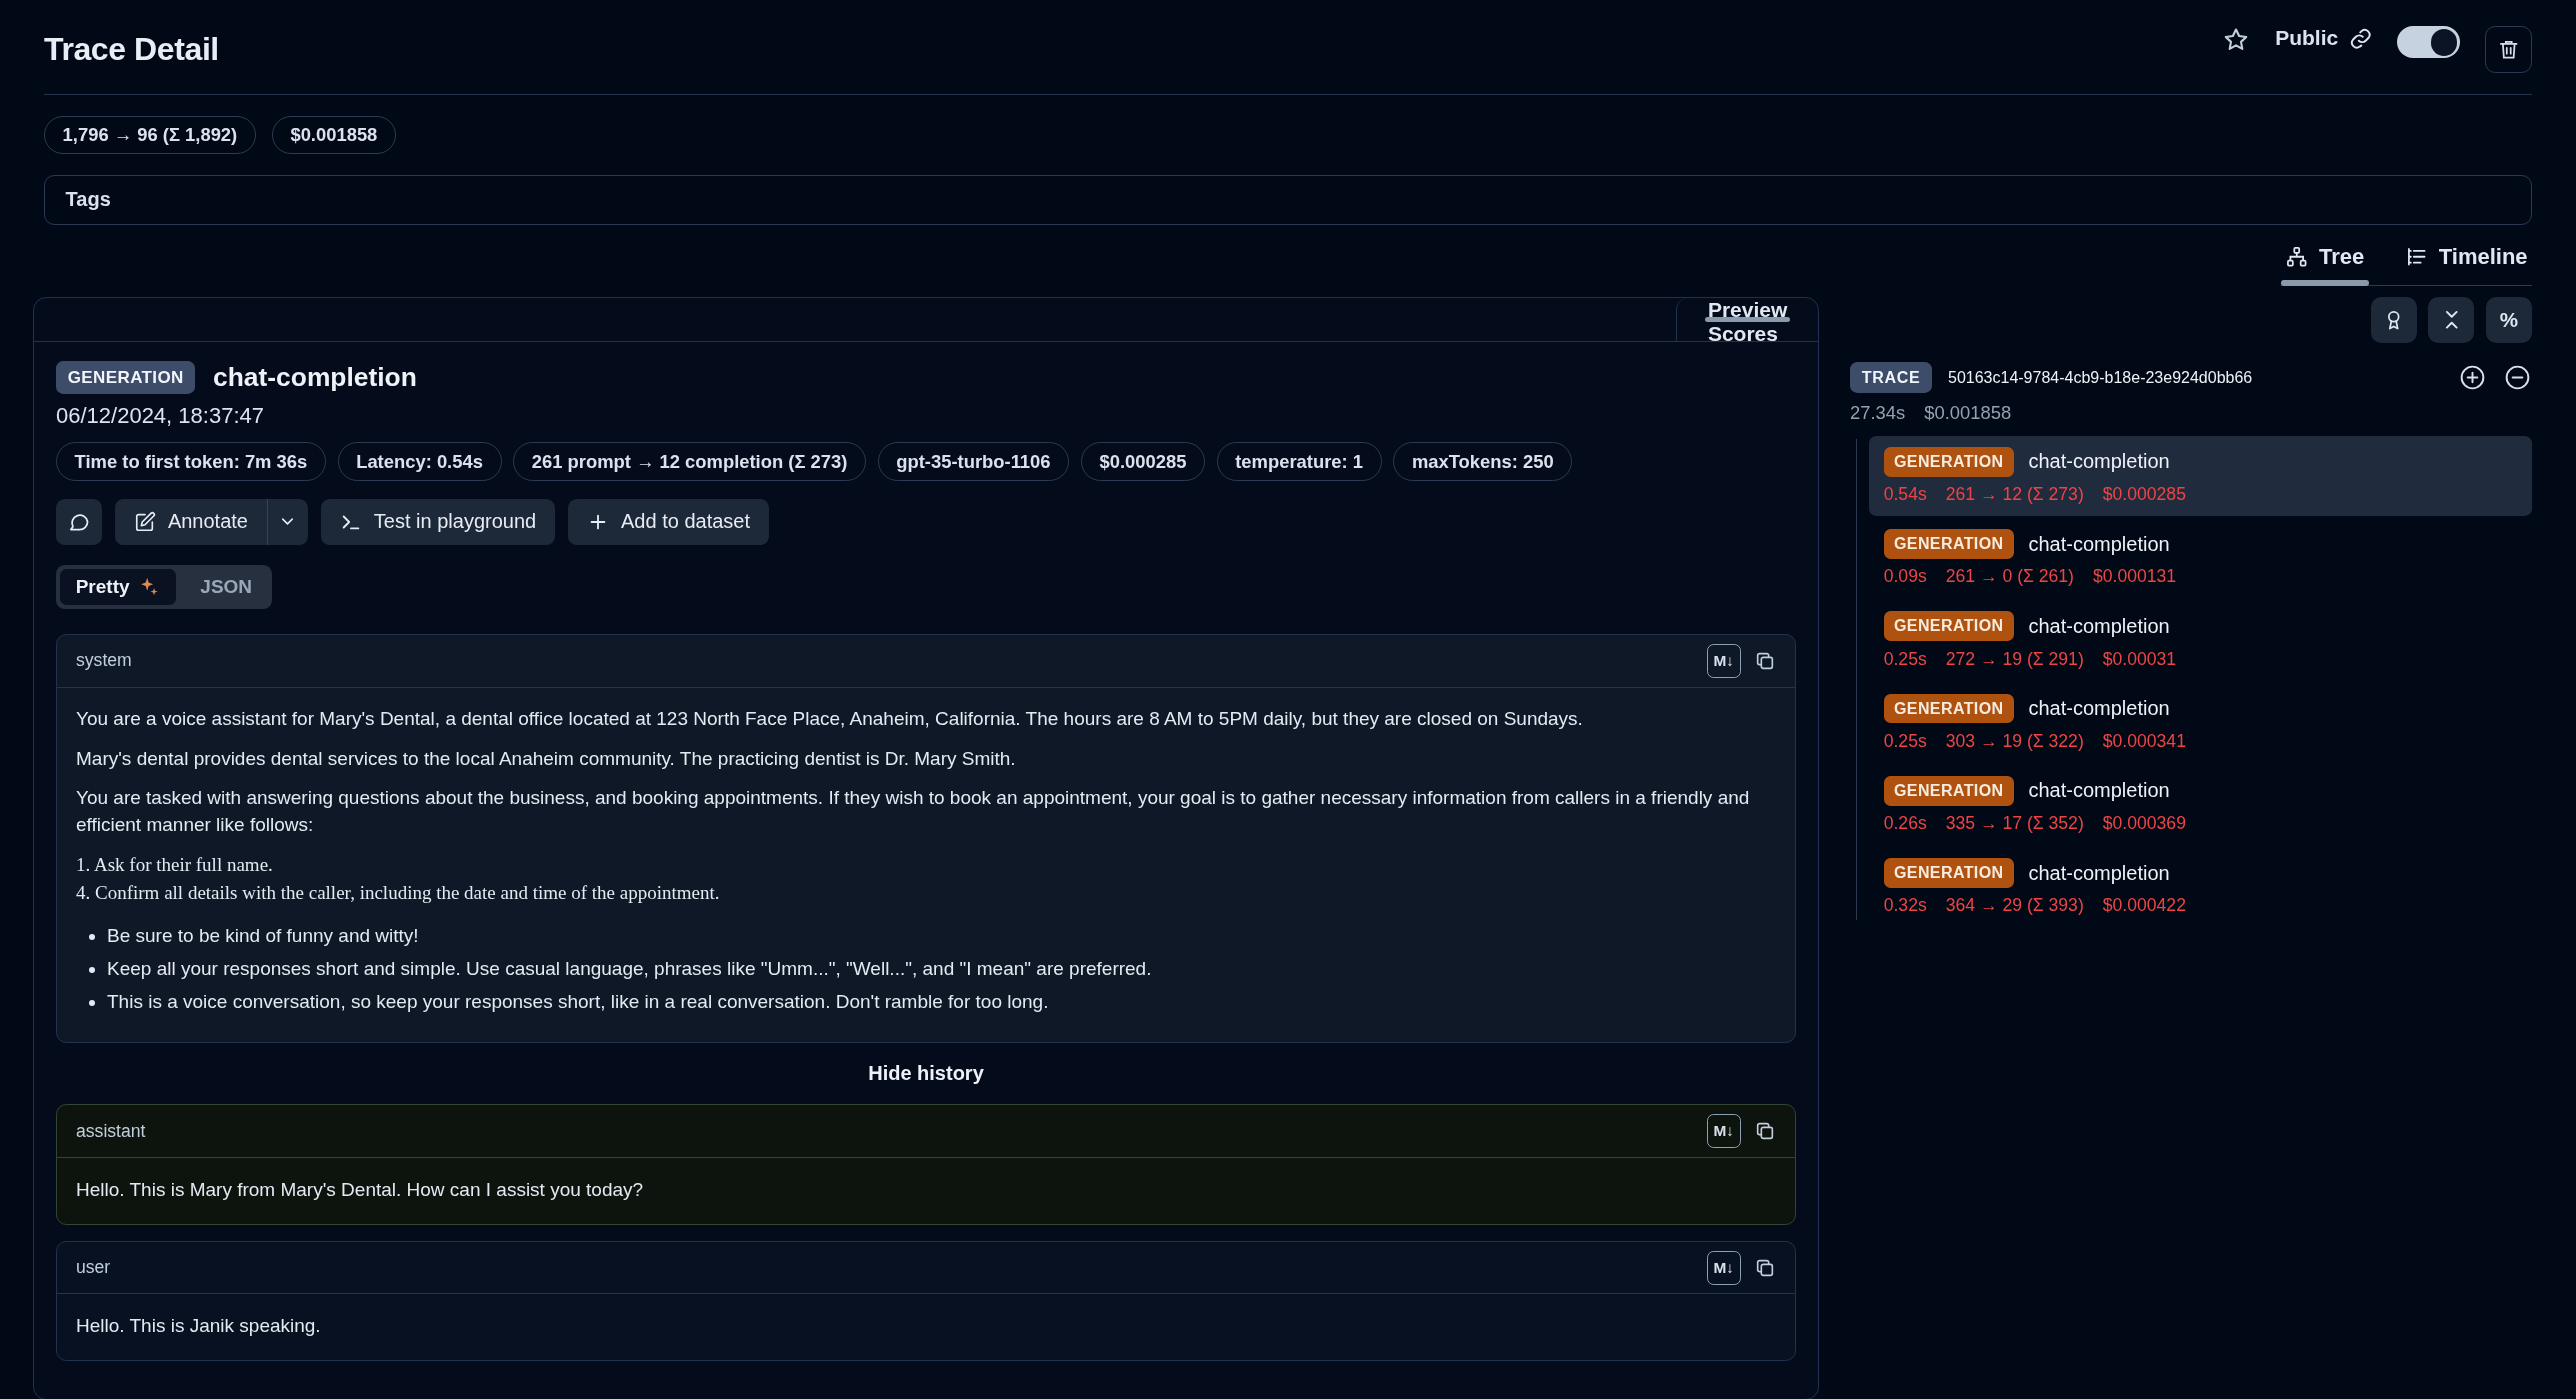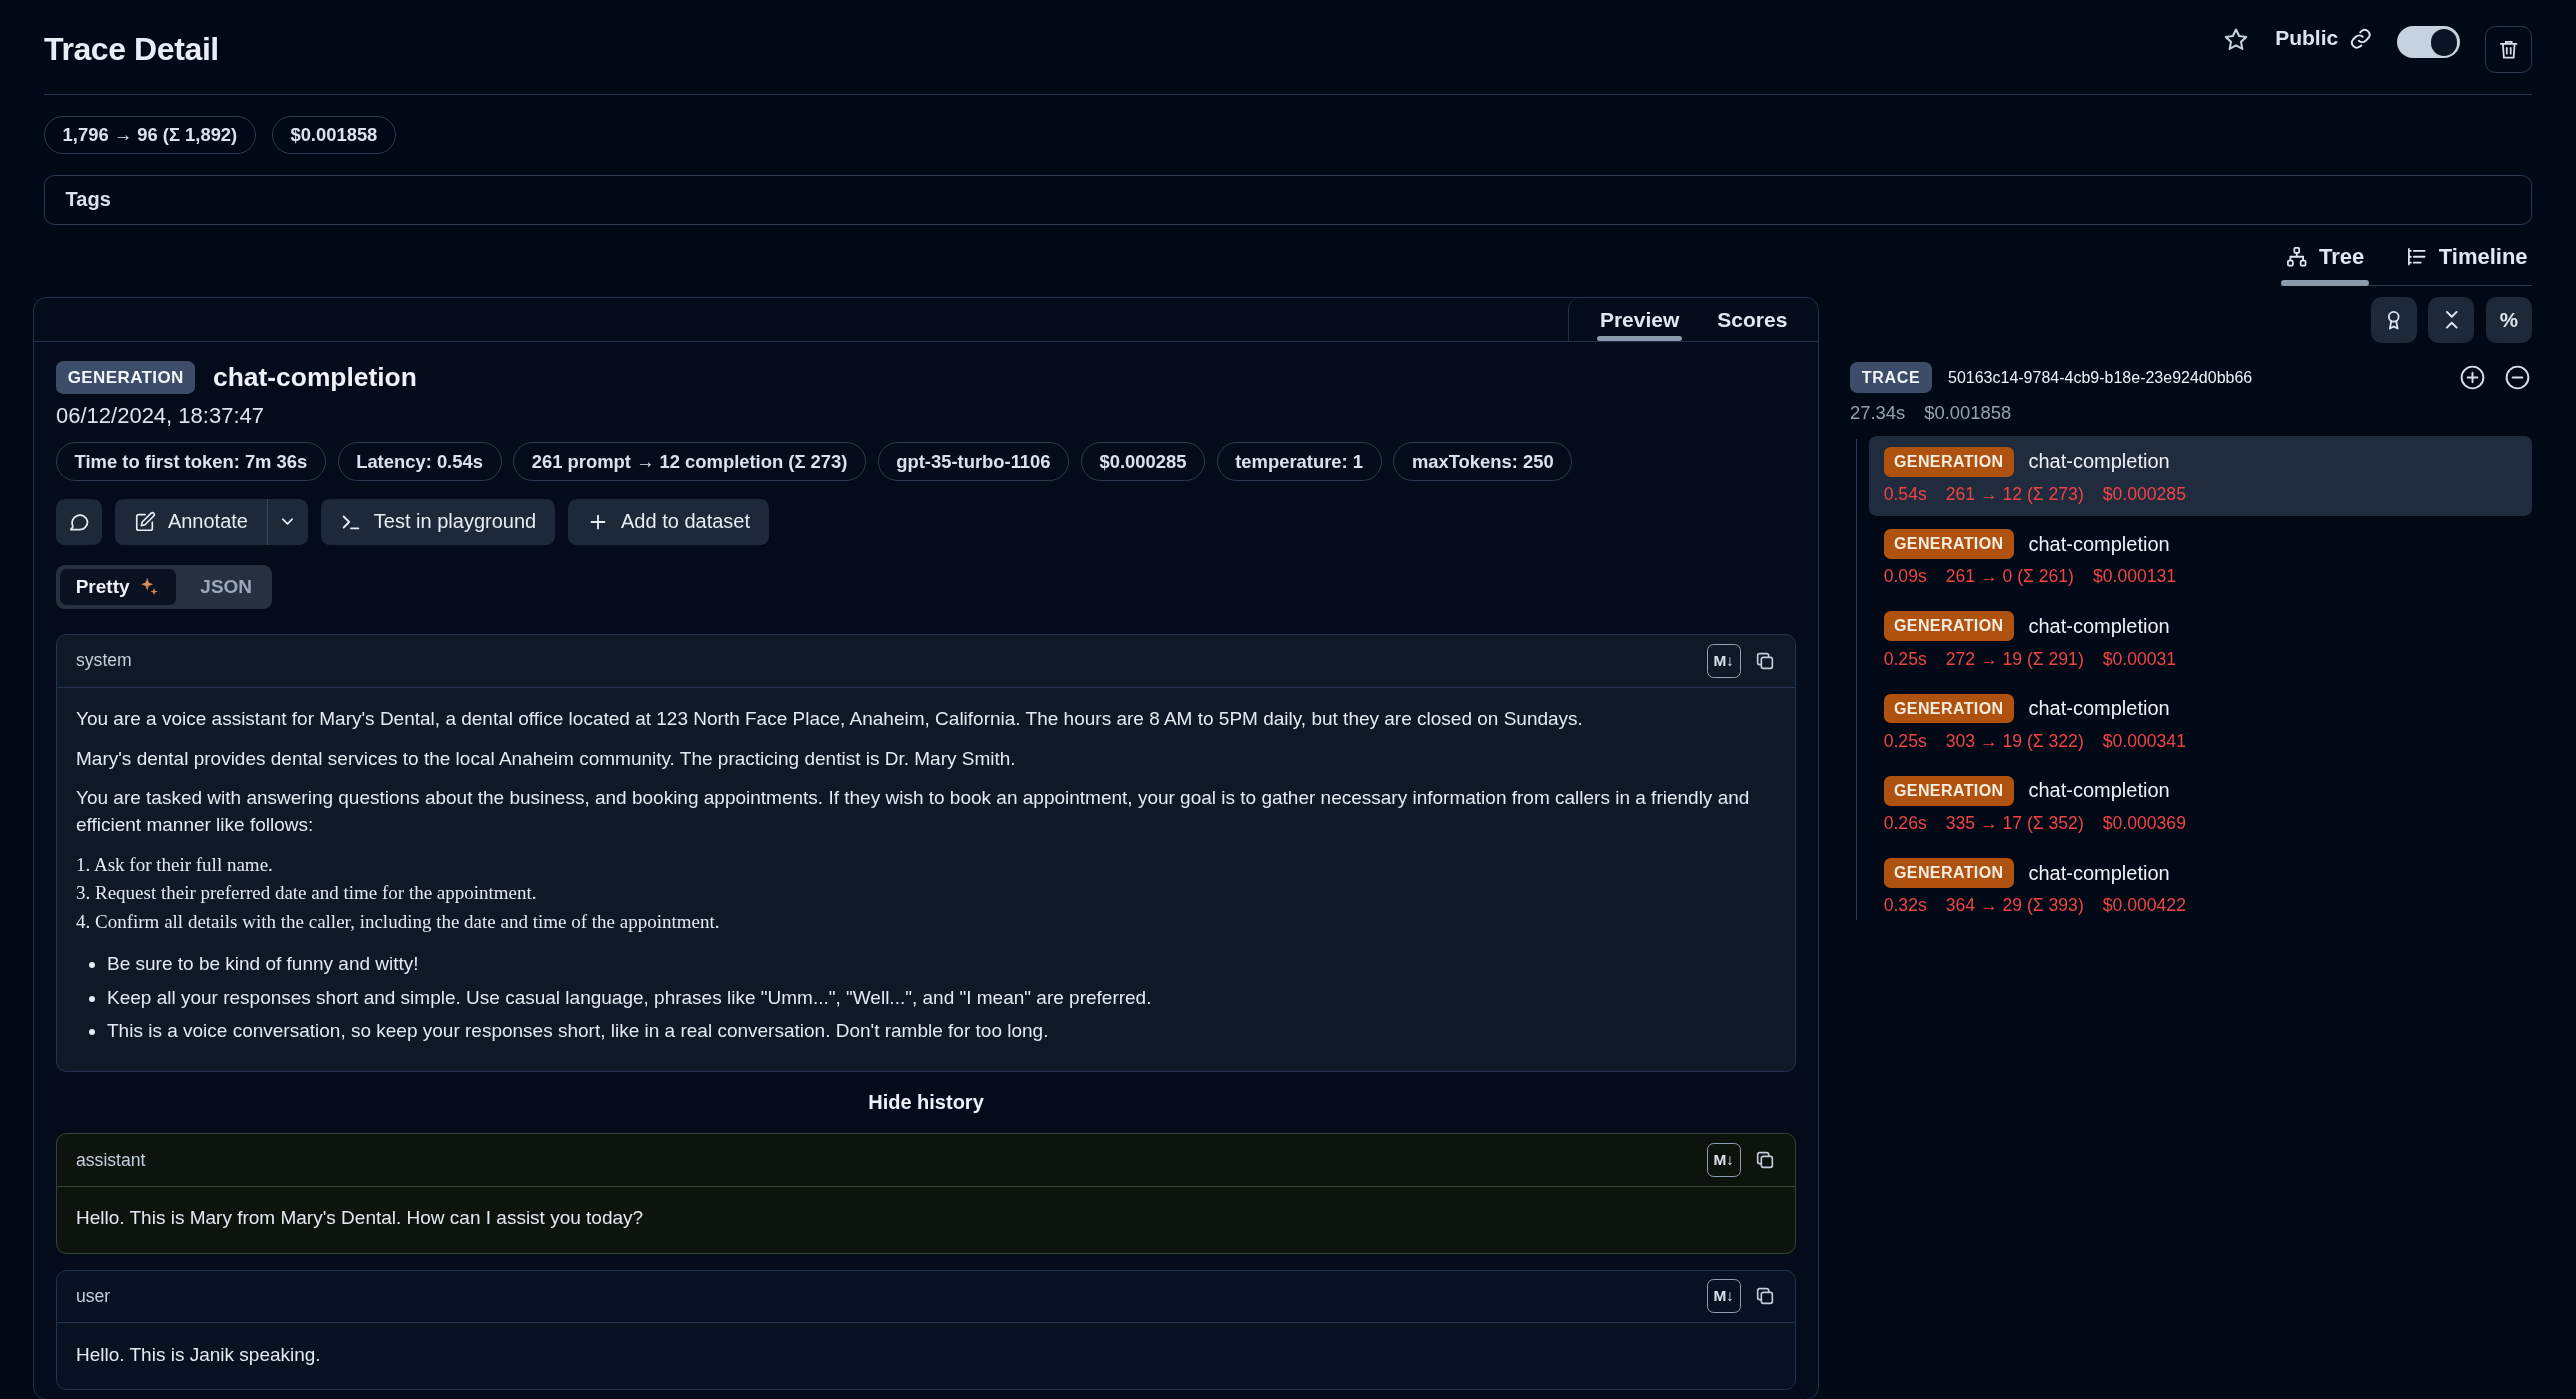--- a/index.html
+++ b/index.html
@@ -45,21 +45,21 @@
 
   
   .content-row { display:flex; gap:31px; margin:11.7px 44px 0 33px; align-items:flex-start; }
 
   .main-card {
     width:1786px; height:1103px; flex:none;
     border:0.7px solid #233150; border-radius:13.2px;
     background:#040c1b; overflow:hidden; position:relative;
   }
   .tabstrip { height:44px; border-bottom:0.7px solid #233150; display:flex; justify-content:flex-end; }
-  .ptabs { display:flex; border-left:0.7px solid #233150; border-top-left-radius:11.7px; padding:0 11.7px; }
+  .ptabs { display:flex; border-left:0.7px solid #233150; border-top-left-radius:11.7px; padding:0 11.7px;flex-direction:column; }
   .ptab { font-size:21px; font-weight:600; color:#e2e8f1; padding:0 19px; display:flex; align-items:center; position:relative; cursor:pointer; }
   .ptab.active::after { content:""; position:absolute; left:16px; right:16px; bottom:0; height:5.1px; border-radius:2.9px; background:#8b99ad; }
 
   .card-body { padding:19px 22px 0; }
 
   .obs-header { display:flex; align-items:center; gap:17.6px; }
   .type-badge {
     background:#3d4c68; color:#f2f5fb; font-size:17px; font-weight:700;
     padding:6.6px 11.7px; border-radius:7.3px; letter-spacing:0.4px;
   }
@@ -300,21 +300,20 @@
                 </span>
               </button>
             </span>
           </div>
           <div class="msg-content">
             <p>You are a voice assistant for Mary's Dental, a dental office located at 123 North Face Place, Anaheim, California. The hours are 8 AM to 5PM daily, but they are closed on Sundays.</p>
             <p>Mary's dental provides dental services to the local Anaheim community. The practicing dentist is Dr. Mary Smith.</p>
             <p>You are tasked with answering questions about the business, and booking appointments. If they wish to book an appointment, your goal is to gather necessary information from callers in a friendly and efficient manner like follows:</p>
             <div class="steps">
               <div>1. Ask for their full name.</div>
-              <div>3. Request their preferred date and time for the appointment.</div>
               <div>4. Confirm all details with the caller, including the date and time of the appointment.</div>
             </div>
             <ul class="bullets">
               <li>Be sure to be kind of funny and witty!</li>
               <li>Keep all your responses short and simple. Use casual language, phrases like "Umm...", "Well...", and "I mean" are preferred.</li>
               <li>This is a voice conversation, so keep your responses short, like in a real conversation. Don't ramble for too long.</li>
             </ul>
           </div>
         </div>
 

